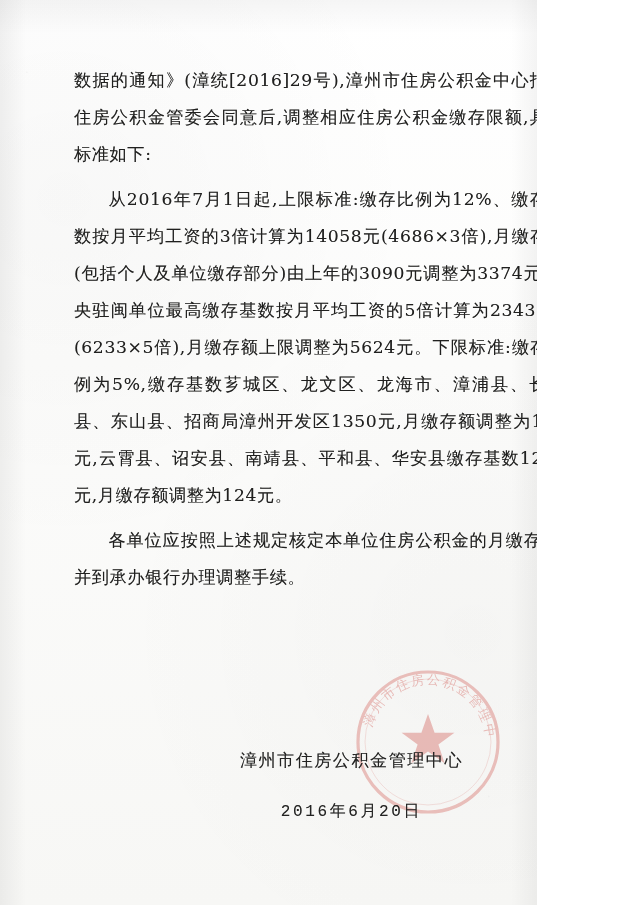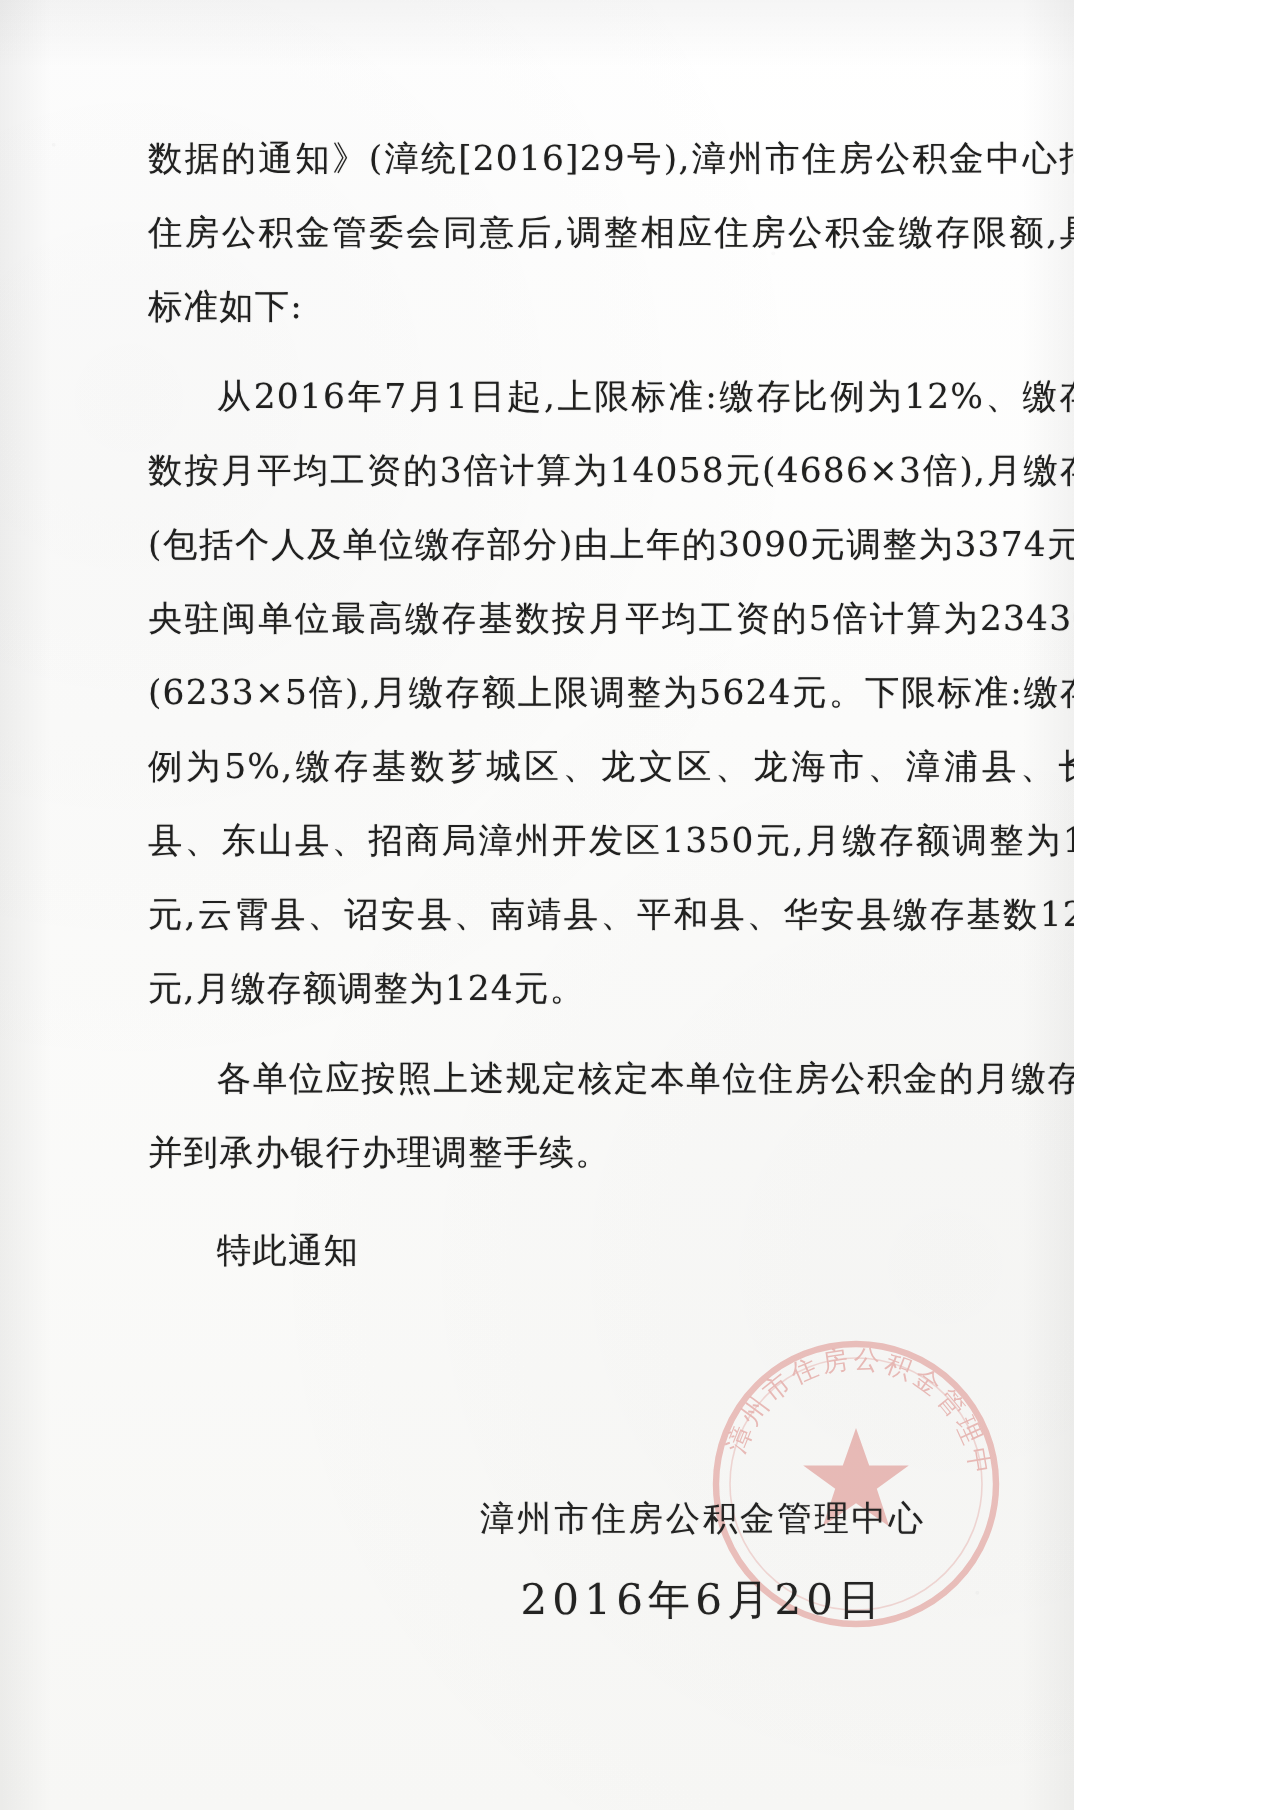--- a/index.html
+++ b/index.html
@@ -93,23 +93,24 @@
   }
   .sig-line {
     font-size: 17.2px;
     line-height: 36px;
     color: #232322;
     letter-spacing: 1.4px;
     font-family: "DejaVu Serif", "Liberation Serif", serif;
     text-shadow: 0 0 0.6px rgba(40,40,40,0.3);
   }
   .sig-date {
-    font-size: 21px;
+    font-size: 16px;
     letter-spacing: 2.6px;
-    margin-top: 4px;
+    margin-top: 16px;
+    font-family: Liberation Mono, monospace;
   }
 
   
   .seal {
     position: absolute;
     left: 352px;
     top: 666px;
     width: 152px;
     height: 152px;
     z-index: 2;
@@ -131,21 +132,20 @@
   <div class="edge-shade-left"></div>
   <div class="edge-shade-right"></div>
 
   <div class="doc-body">
     <p class="para">数据的通知》(漳统[2016]29号),漳州市住房公积金中心报市住房公积金管委会同意后,调整相应住房公积金缴存限额,具体标准如下:</p>
     <div class="spacer-sm"></div>
     <p class="para indent">从2016年7月1日起,上限标准:缴存比例为12%、缴存基数按月平均工资的3倍计算为14058元(4686×3倍),月缴存额(包括个人及单位缴存部分)由上年的3090元调整为3374元;中央驻闽单位最高缴存基数按月平均工资的5倍计算为23430元(6233×5倍),月缴存额上限调整为5624元。下限标准:缴存比例为5%,缴存基数芗城区、龙文区、龙海市、漳浦县、长泰县、东山县、招商局漳州开发区1350元,月缴存额调整为136元,云霄县、诏安县、南靖县、平和县、华安县缴存基数1230元,月缴存额调整为124元。</p>
     <div class="spacer-sm"></div>
     <p class="para indent">各单位应按照上述规定核定本单位住房公积金的月缴存额,并到承办银行办理调整手续。</p>
     <div class="spacer-md"></div>
-    <p class="para indent">特此通知</p>
   </div>
 
   <div class="seal">
     <svg width="152" height="152" viewBox="0 0 152 152" xmlns="http://www.w3.org/2000/svg">
       <circle cx="76" cy="76" r="70" fill="none" stroke="#c8342c" stroke-width="3.2" opacity="0.85"></circle>
       <circle cx="76" cy="76" r="63" fill="none" stroke="#c8342c" stroke-width="0.8" opacity="0.5"></circle>
       <g fill="#c8342c" opacity="0.9">
         <polygon points="76,48 82.6,66.8 102.4,66.8 86.4,78.4 92.6,97.2 76,85.6 59.4,97.2 65.6,78.4 49.6,66.8 69.4,66.8"></polygon>
       </g>
       <path id="sealArc" d="M 76,142 m -58,-66 a 58,58 0 1,1 116,0" fill="none" stroke="none"></path>

